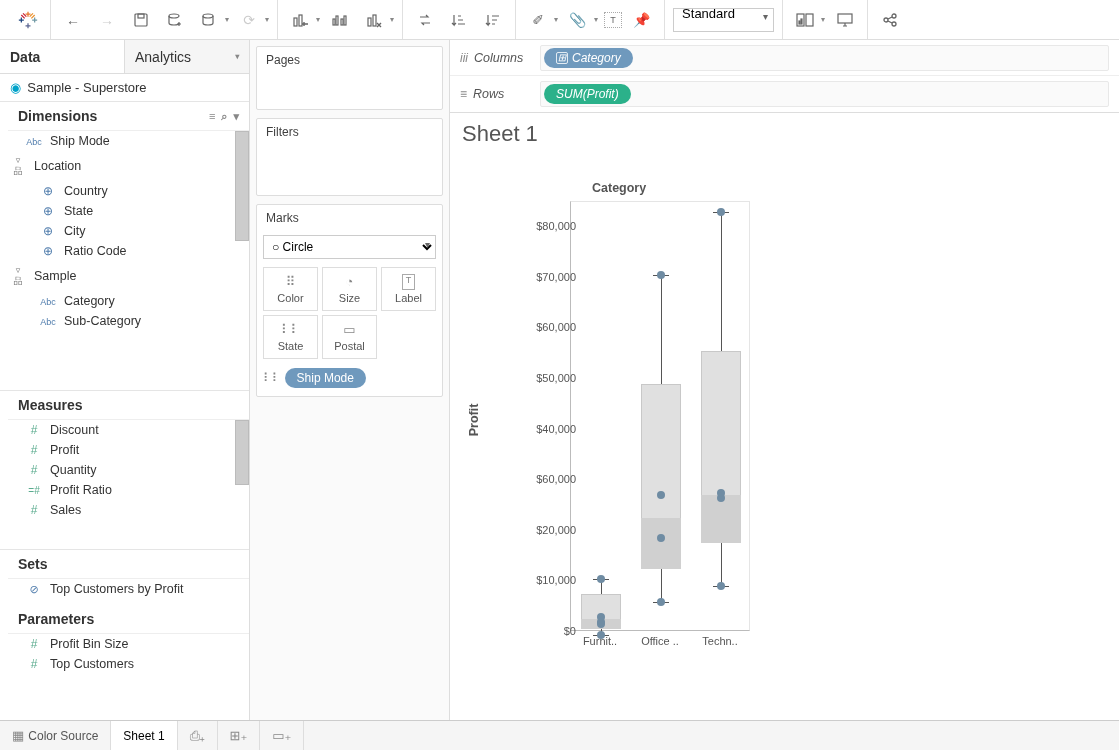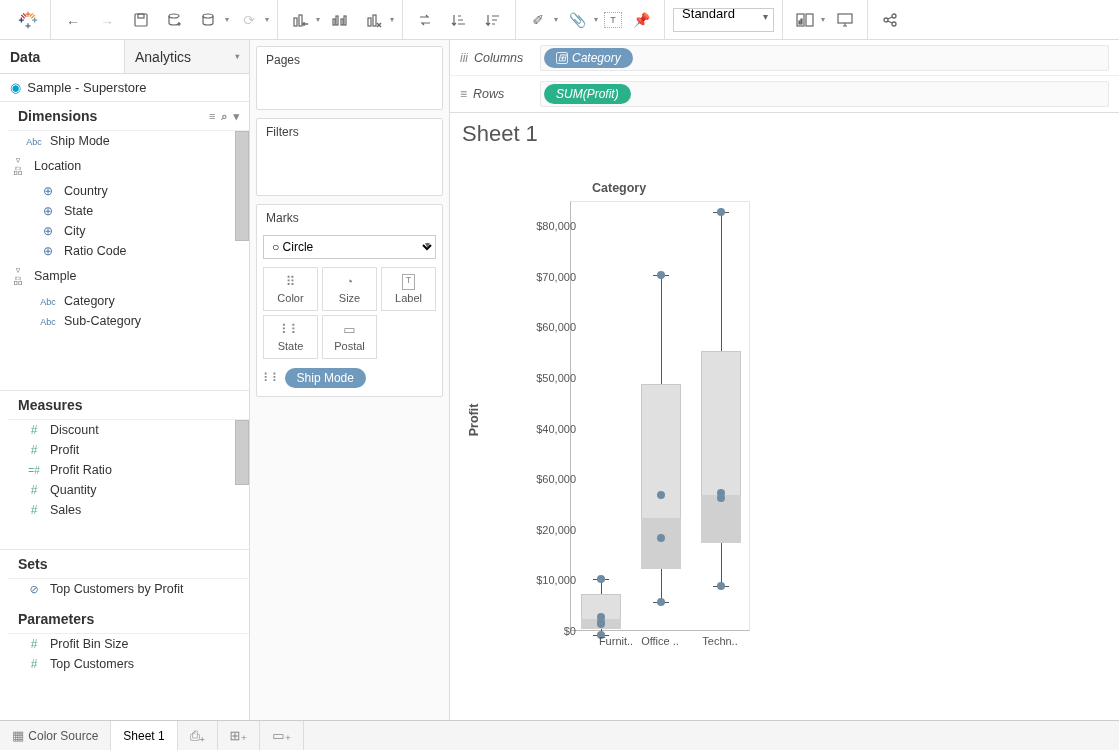--- a/index.html
+++ b/index.html
@@ -293,26 +293,26 @@
       <div class="scroll-thumb" style="top:0; height:65px;"></div>
     <div class="field">
           <span class="fld-icon meas hash"></span>
           <span>Discount</span>
         </div>
         <div class="field">
           <span class="fld-icon meas hash"></span>
           <span>Profit</span>
         </div>
         <div class="field">
+          <span class="fld-icon meas hash"></span>
+          <span>Quantity</span>
+        </div>
+        <div class="field">
           <span class="fld-icon meas calc"></span>
           <span>Profit Ratio</span>
-        </div>
-        <div class="field">
-          <span class="fld-icon meas hash"></span>
-          <span>Quantity</span>
         </div>
         <div class="field">
           <span class="fld-icon meas hash"></span>
           <span>Sales</span>
         </div>
       </div>
     <div class="section-hdr">
       <span>Sets</span>
     </div>
     <div class="field-list" style="height:26px;" id="sets-list">
@@ -455,21 +455,21 @@
             <div class="ytick" style="top: 421.412px;">$10,000</div>
             <div class="ytick" style="top: 370.824px;">$20,000</div>
             <div class="ytick" style="top: 320.235px;">$60,000</div>
             <div class="ytick" style="top: 269.647px;">$40,000</div>
             <div class="ytick" style="top: 219.059px;">$50,000</div>
             <div class="ytick" style="top: 168.471px;">$60,000</div>
             <div class="ytick" style="top: 117.882px;">$70,000</div>
             <div class="ytick" style="top: 67.2941px;">$80,000</div>
           </div>
         <div id="xcats">
-            <div class="xcat" style="left: 124px; width: 60px;">Furnit..</div>
+            <div class="xcat" style="left: 108px; width: 60px;">Furnit..</div>
             <div class="xcat" style="left: 168px; width: 60px;">Office ..</div>
             <div class="xcat" style="left: 228px; width: 60px;">Techn..</div>
           </div>
       </div>
     </div>
   </div>
 </div>
 
 <div class="bottom-tabs">
   <div class="btab">

